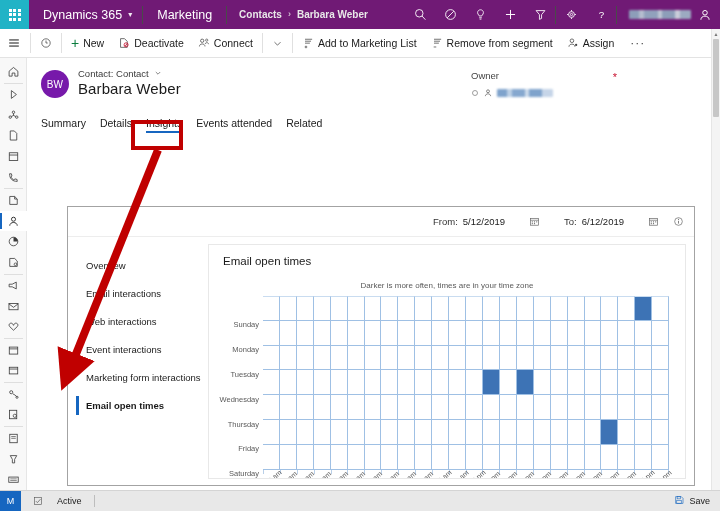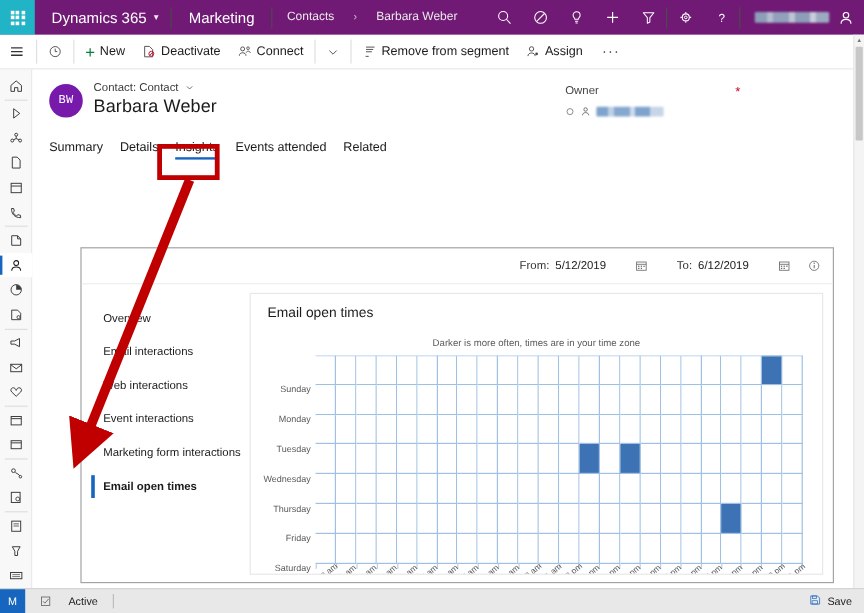--- a/index.html
+++ b/index.html
@@ -22,21 +22,21 @@
   }
   .waffle .grid9 { display:grid; grid-template-columns:repeat(3,3px); grid-template-rows:repeat(3,3px); gap:1.5px; }
   .waffle .grid9 i { background:#fff; display:block; width:3px; height:3px; }
   .tb-brand {
     padding:0 10px 0 14px; font-size:12.5px; color:#fff; display:flex; align-items:center; gap:6px;
     height:29px;
   }
   .tb-chev { font-size:8px; opacity:.9; }
   .tb-sep { width:1px; height:18px; background:#4a4a4a; }
   .tb-app { padding:0 14px; font-size:12.5px; color:#fff; }
-  .tb-crumb { padding:0 12px; font-size:10px; color:#e9e9e9; display:flex; align-items:flex-start; gap:16px; }
+  .tb-crumb { padding:0 12px; font-size:10px; color:#e9e9e9; display:flex; align-items:flex-start; gap:6px;font-weight:bold; }
   .tb-crumb .sepch { opacity:.75; font-size:9px; }
   .tb-spring { flex:1 1 auto; }
   .tb-icons { display:flex; align-items:center; gap:0px; height:29px; }
   .tb-ic { width:30px; height:29px; display:flex; align-items:center; justify-content:center; }
   .tb-ic svg { display:block; }
   .tb-user { display:flex; align-items:center; gap:7px; padding:0 8px 0 12px; height:29px; }
   .blurname {
     width:62px; height:9px; border-radius:1px;
     background:linear-gradient(90deg,#8fa6bd 0 16%,#b9c6d4 16% 24%,#93a9c0 24% 46%,#c3ced9 46% 54%,#8fa6bd 54% 74%,#cfd7e0 74% 82%,#9fb2c6 82% 100%);
     filter: blur(1.1px); opacity:.95;
@@ -71,21 +71,21 @@
   }
   .rail-div { width:19px; height:1px; background:#dedede; margin:1px 0; }
 
   
   .content { position:absolute; left:27px; top:58px; right:9px; bottom:21px; background:#fff; overflow:hidden; }
 
   .rec-header { padding:10px 0 0 14px; display:flex; }
   .avatar {
     width:28px; height:28px; border-radius:50%; background:#7719aa; color:#fff;
     display:flex; align-items:center; justify-content:center; font-size:10px; letter-spacing:.3px;
-    flex:0 0 28px; margin-top:2px;font-family:Liberation Mono, monospace;
+    flex:0 0 28px; margin-top:2px;
   }
   .rec-titles { margin-left:9px; }
   .rec-type { font-size:9.5px; color:#3b3b3b; display:flex; align-items:center; gap:5px; }
   .rec-type .chev { font-size:7px; color:#555; }
   .rec-name { font-size:15px; color:#1b1b1b; margin-top:1px; letter-spacing:.1px; }
 
   .owner-block { position:absolute; right:90px; top:12px; width:150px; }
   .owner-label { font-size:9.5px; color:#444; }
   .owner-val { display:flex; align-items:center; gap:4px; margin-top:7px; }
   .owner-val .blurname2 {
@@ -334,20 +334,36 @@
     </div>
     <div class="cmd-vsep"></div>
     <div class="cmd-item">
       <span class="glyph">
         <svg width="11" height="11" viewBox="0 0 16 16">
             <path d="M3.6 6 8 10.4 12.4 6" fill="none" stroke="#444" stroke-width="1.1"></path>
           </svg>
       </span>
     </div>
     <div class="cmd-vsep"></div>
+    <div class="cmd-item">
+      <span class="glyph">
+        <svg width="12" height="12" viewBox="0 0 16 16">
+            <g stroke="#444" stroke-width="1">
+              <line x1="4" y1="3" x2="13.5" y2="3"></line>
+              <line x1="4" y1="5.6" x2="12" y2="5.6"></line>
+              <line x1="4" y1="8.2" x2="10.5" y2="8.2"></line>
+            </g>
+            <g stroke="#444" stroke-width="1">
+              <line x1="5.3" y1="11.6" x2="5.3" y2="15"></line>
+              <line x1="3.6" y1="13.3" x2="7" y2="13.3"></line>
+            </g>
+          </svg>
+      </span>
+      <span>Add to Marketing List</span>
+    </div>
     <div class="cmd-item">
       <span class="glyph">
         <svg width="12" height="12" viewBox="0 0 16 16">
             <g stroke="#444" stroke-width="1">
               <line x1="4" y1="3" x2="13.5" y2="3"></line>
               <line x1="4" y1="5.6" x2="12" y2="5.6"></line>
               <line x1="4" y1="8.2" x2="10.5" y2="8.2"></line>
             </g>
             <line x1="3.6" y1="13.3" x2="7" y2="13.3" stroke="#444" stroke-width="1"></line>
           </svg>

